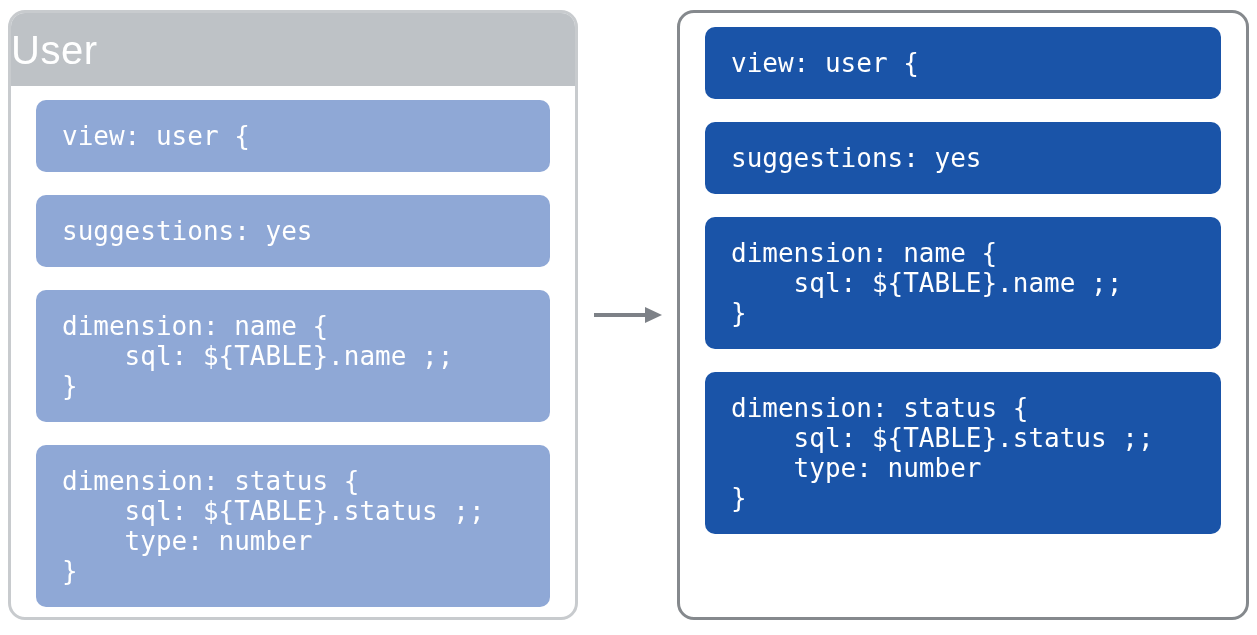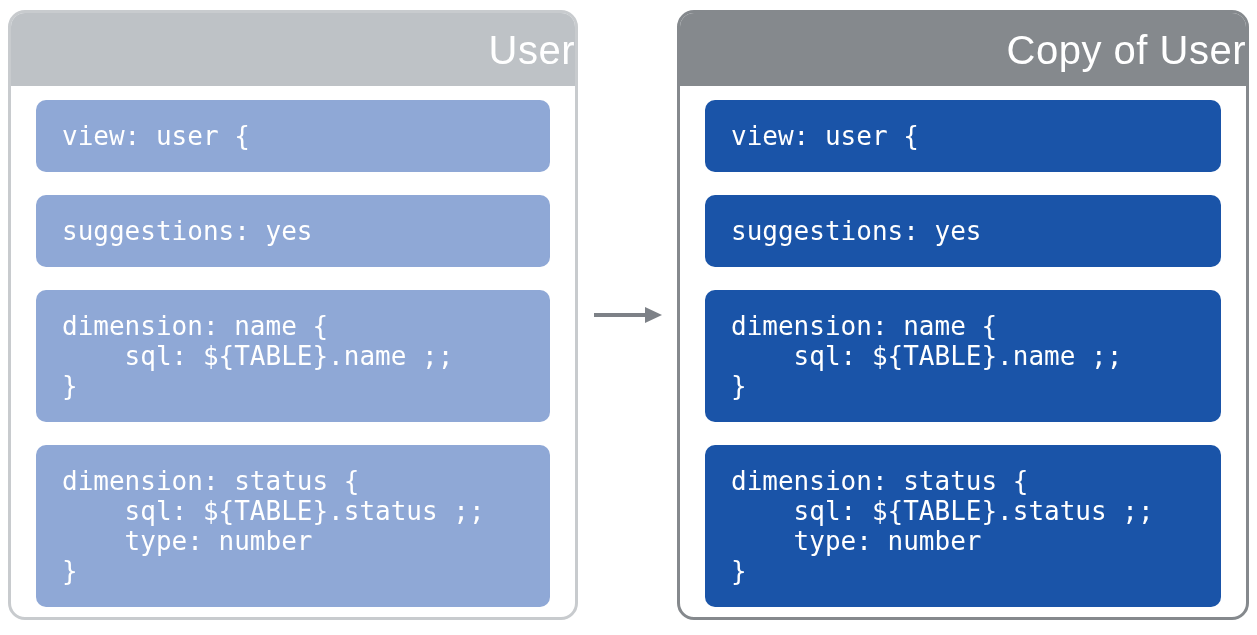--- a/index.html
+++ b/index.html
@@ -34,21 +34,21 @@
   }
   .panel-right {
     left: 677px;
     width: 572px;
     border-color: var(--right-border, #85898d);
   }
   .panel-header {
     flex: 0 0 73px;
     display: flex;
     align-items: center;
-    justify-content: flex-end;
+    justify-content: flex-start;
   }
   .panel-left .panel-header  { background: var(--left-header, #bec2c6); }
   .panel-right .panel-header { background: var(--right-header, #85898d); }
   .panel-title {
     color: #ffffff;
     font-size: 40px;
     font-weight: 500;
     letter-spacing: 0.5px;
     line-height: 1;
   }
@@ -106,23 +106,20 @@
       </div>
     </div>
   </div>
 
   <svg class="arrow-wrap" viewBox="0 0 72 30" aria-hidden="true">
     <line x1="2" y1="15" x2="53" y2="15" stroke-width="4"></line>
     <polygon points="53,7 70,15 53,23"></polygon>
   </svg>
 
   <div class="panel panel-right">
-    <div class="panel-header">
-      <span class="panel-title">Copy of User</span>
-    </div>
     <div class="panel-body">
       <div class="code-block">
         <div class="code-line">view: user {</div>
       </div>
       <div class="code-block">
         <div class="code-line">suggestions: yes</div>
       </div>
       <div class="code-block">
         <div class="code-line">dimension: name {</div>
         <div class="code-line">    sql: ${TABLE}.name ;;</div>

